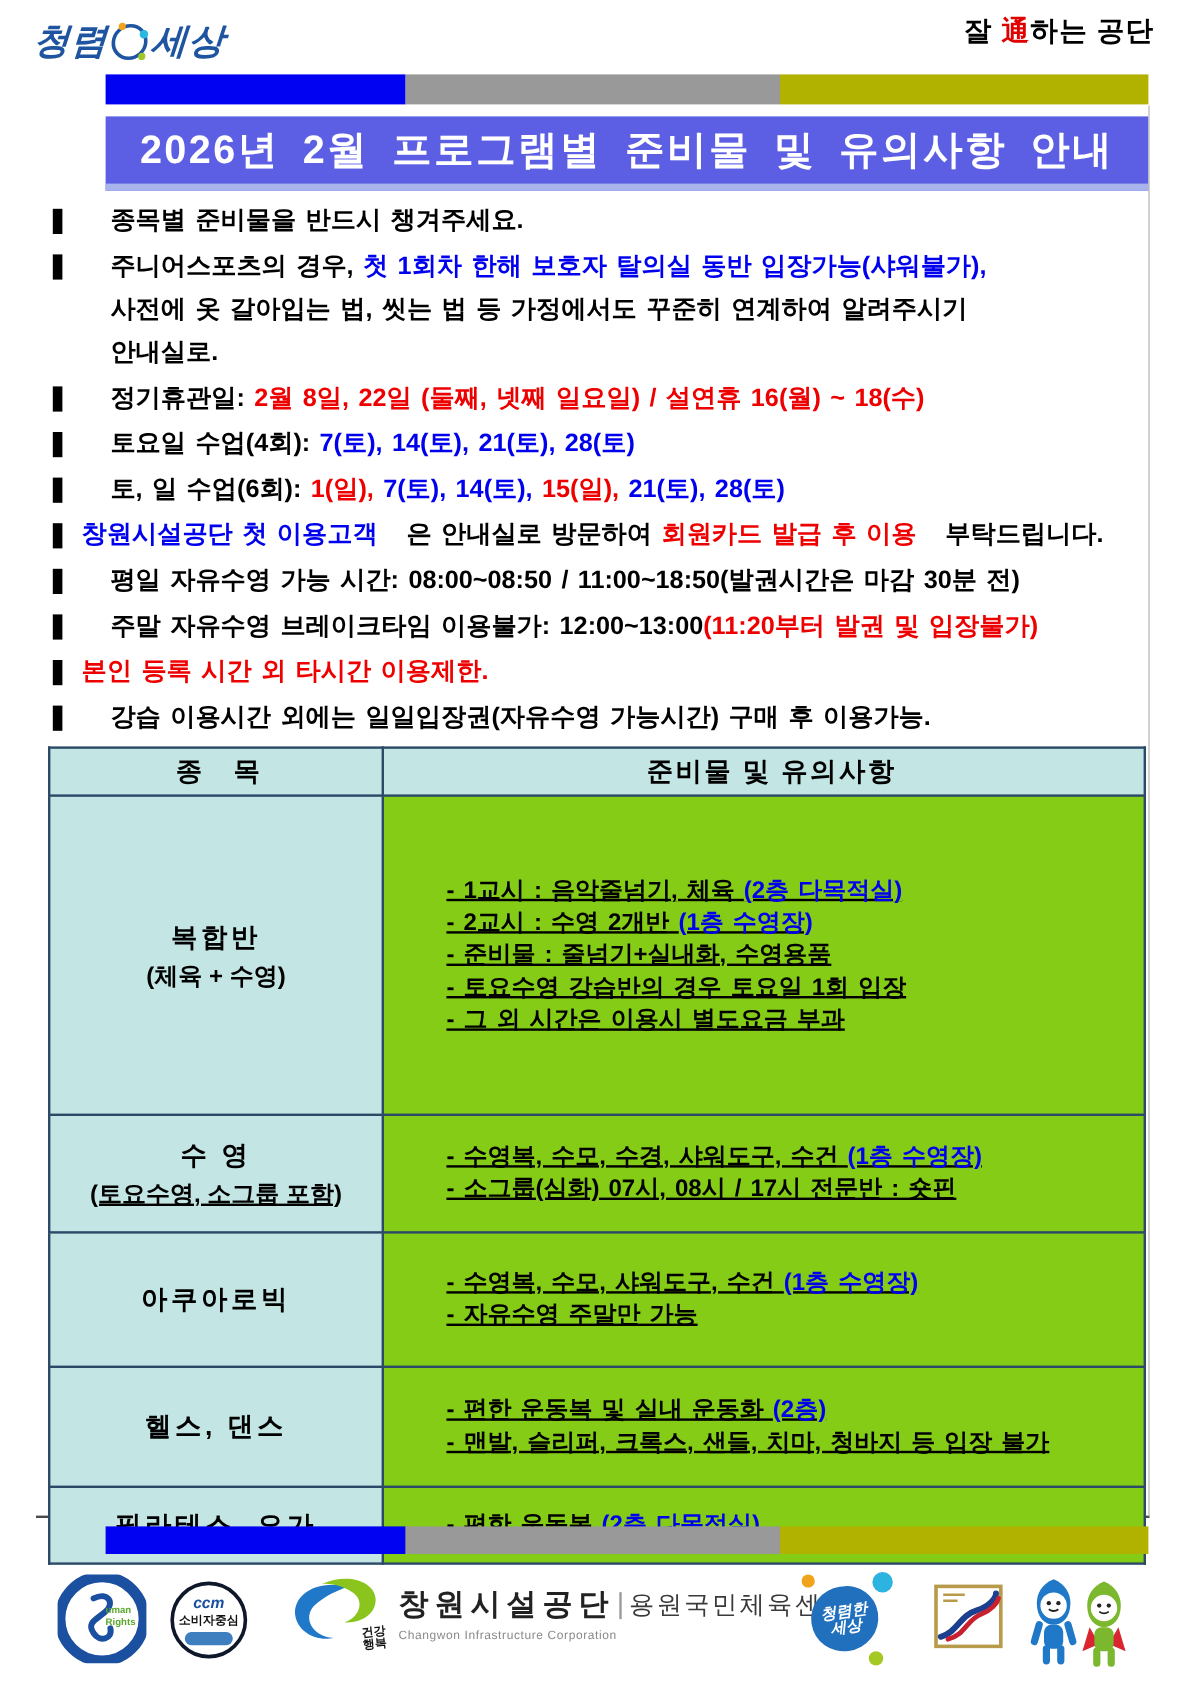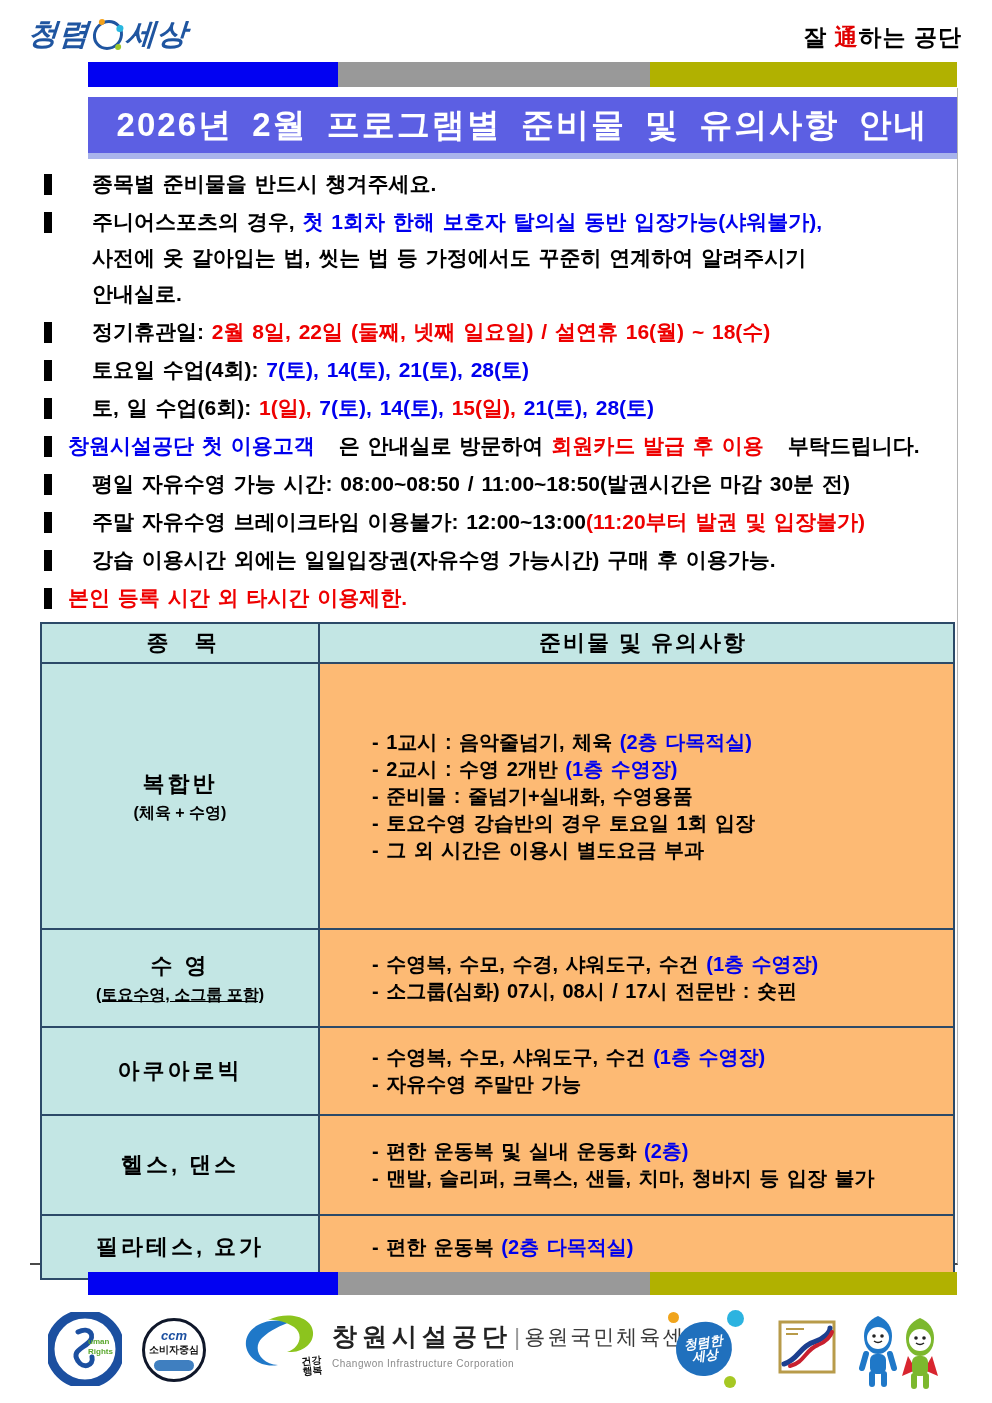--- a/index.html
+++ b/index.html
@@ -16,21 +16,21 @@
   }
   .brand-emblem{
     width:24px;height:24px;border-radius:50%;border:3px solid #1f55a0;display:inline-block;
     position:relative;background:#fff;margin:0 1px;
   }
   .brand-emblem i{position:absolute;border-radius:50%;display:block;}
   .brand-emblem .d1{width:6px;height:6px;background:#f5a21b;left:2px;top:-4px;}
   .brand-emblem .d2{width:7px;height:7px;background:#29b8e0;right:-3px;top:2px;}
   .brand-emblem .d3{width:6px;height:6px;background:#9ec728;right:-2px;bottom:-3px;}
   .slogan{
-    position:absolute;right:30px;top:22px;font-size:23px;font-weight:700;color:#000;
+    position:absolute;right:30px;top:10px;font-size:23px;font-weight:700;color:#000;
     letter-spacing:1px;
   }
   .slogan .hl{color:#e00000;}
   
   .tri-bar{position:absolute;left:88px;width:869px;height:25px;display:flex;}
   .tri-bar .b1{width:250px;background:#0202f2;}
   .tri-bar .b2{width:312px;background:#999999;}
   .tri-bar .b3{width:307px;background:#b1b100;}
   #top-bar{top:62px;}
   #bottom-bar{top:1272px;height:23px;}
@@ -68,23 +68,23 @@
     border:2px solid #2c4a68;padding:0;vertical-align:middle;
   }
   #program-table th{
     background:#c3e6e4;height:38px;font-size:22px;font-weight:700;color:#000;
     letter-spacing:2px;
     padding-left:13px;
   }
   #program-table th.col-item{letter-spacing:10px;}
   .name-cell{background:#c3e6e4;text-align:center;}
   .row-name{font-size:22px;font-weight:700;letter-spacing:3px;color:#000;}
-  .row-sub{font-size:16px;font-weight:700;color:#000;margin-top:4px;letter-spacing:0;}
+  .row-sub{font-size:20px;font-weight:700;color:#000;margin-top:4px;letter-spacing:0;}
   .row-sub.u{text-decoration:underline;}
-  .items-cell{background:#fdba74;}
+  .items-cell{background:#84cc16;text-decoration:underline;}
   .items-wrap{
     display:flex;flex-direction:column;justify-content:space-evenly;height:100%;
     padding:6px 6px 6px 28px;box-sizing:border-box;
   }
   .req-item{font-size:20px;font-weight:700;line-height:27px;color:#000;word-spacing:2px;}
   
   .footer-logos{position:absolute;left:0;top:1300px;width:992px;height:100px;}
   .hr-logo{position:absolute;left:48px;top:12px;width:74px;height:74px;}
   .ccm-logo{
     position:absolute;left:142px;top:18px;width:64px;height:64px;border-radius:50%;
@@ -177,25 +177,25 @@
     <li class="bullet-item">
       <span class="bullet-marker"></span>
       <div class="bullet-text"><span class="seg c-k">평일 자유수영 가능 시간: 08:00~08:50 / 11:00~18:50(발권시간은 마감 30분 전)</span></div>
     </li>
     <li class="bullet-item">
       <span class="bullet-marker"></span>
       <div class="bullet-text"><span class="seg c-k">주말 자유수영 브레이크타임 이용불가: 12:00~13:00</span><span class="seg c-r">(11:20부터 발권 및 입장불가)</span></div>
     </li>
     <li class="bullet-item">
       <span class="bullet-marker"></span>
+      <div class="bullet-text"><span class="seg c-r">본인 등록 시간 외 타시간 이용제한.</span></div>
+    </li>
+    <li class="bullet-item">
+      <span class="bullet-marker"></span>
       <div class="bullet-text"><span class="seg c-k">강습 이용시간 외에는 일일입장권(자유수영 가능시간) 구매 후 이용가능.</span></div>
-    </li>
-    <li class="bullet-item">
-      <span class="bullet-marker"></span>
-      <div class="bullet-text"><span class="seg c-r">본인 등록 시간 외 타시간 이용제한.</span></div>
     </li>
   </ul>
 
 <table id="program-table">
   <colgroup>
       <col class="c1">
       <col class="c2">
     </colgroup>
   <thead>
     <tr>
@@ -224,21 +224,21 @@
           <div class="row-name">수 영</div>
           <div class="row-sub u">(토요수영, 소그룹 포함)</div>
         </td>
         <td class="items-cell">
           <div class="items-wrap">
             <div class="req-item"><span class="seg c-k">- 수영복, 수모, 수경, 샤워도구, 수건 </span><span class="seg c-b">(1층 수영장)</span></div>
             <div class="req-item"><span class="seg c-k">- 소그룹(심화) 07시, 08시 / 17시 전문반 : 숏핀</span></div>
           </div>
         </td>
       </tr>
-      <tr style="height: 88px;">
+      <tr style="height: 112px;">
         <td class="name-cell">
           <div class="row-name">아쿠아로빅</div>
         </td>
         <td class="items-cell">
           <div class="items-wrap">
             <div class="req-item"><span class="seg c-k">- 수영복, 수모, 샤워도구, 수건 </span><span class="seg c-b">(1층 수영장)</span></div>
             <div class="req-item"><span class="seg c-k">- 자유수영 주말만 가능</span></div>
           </div>
         </td>
       </tr>

